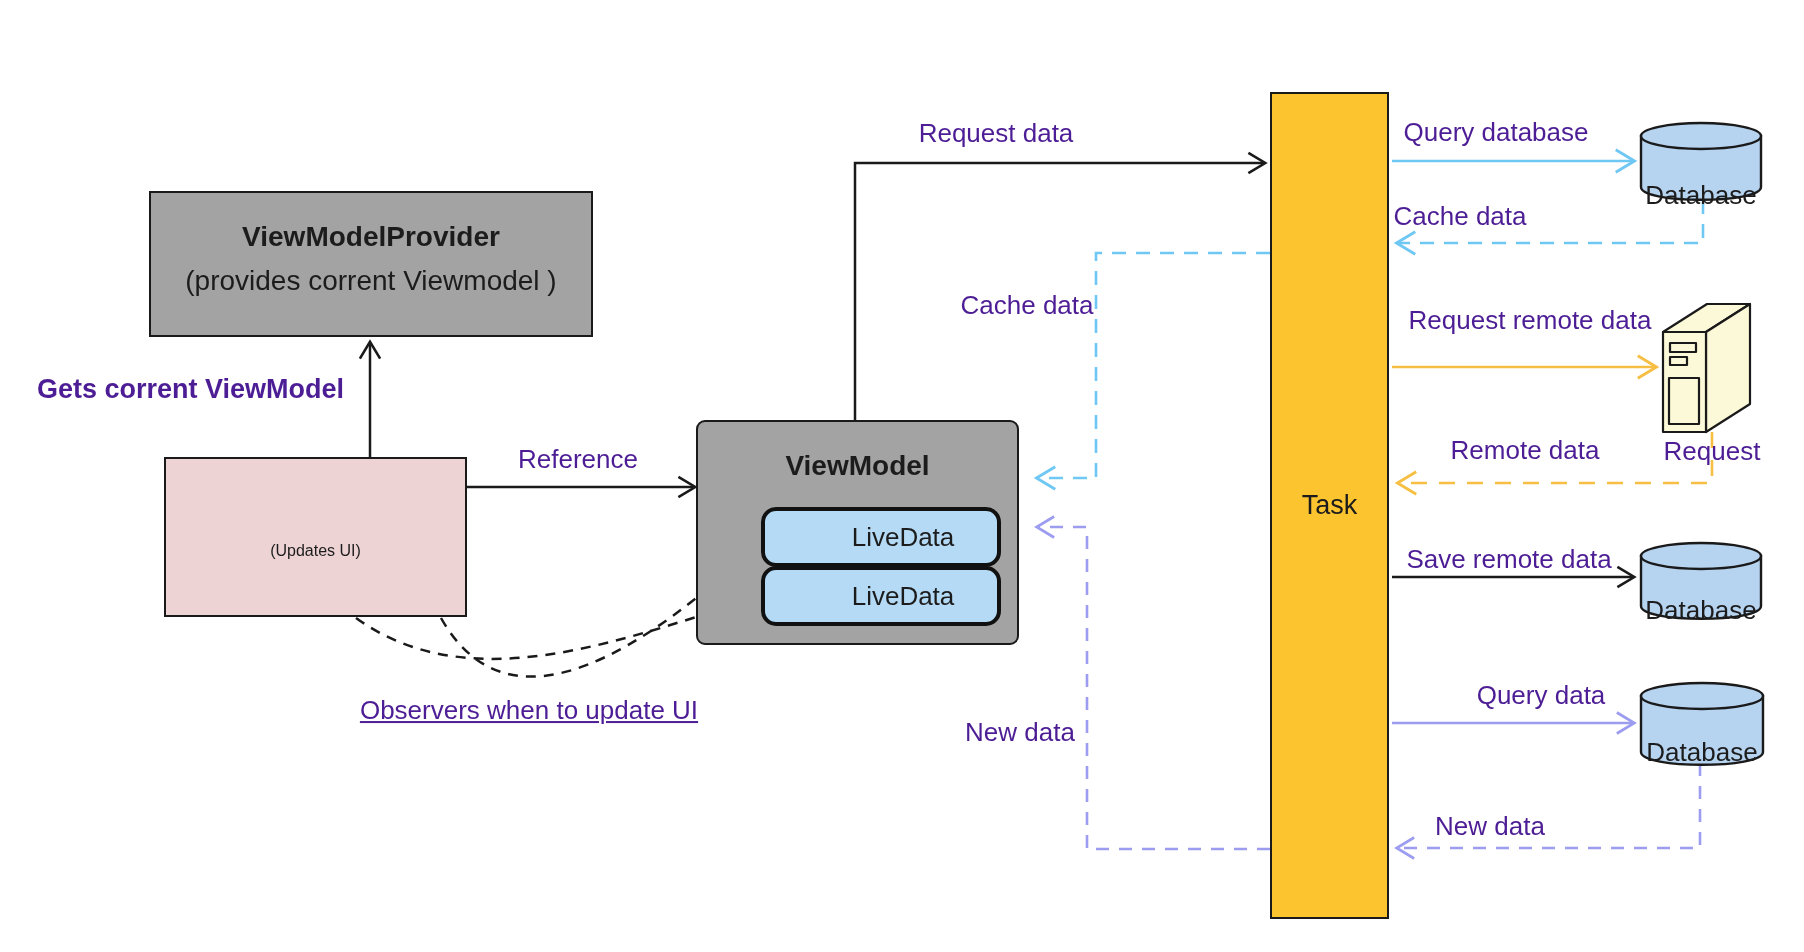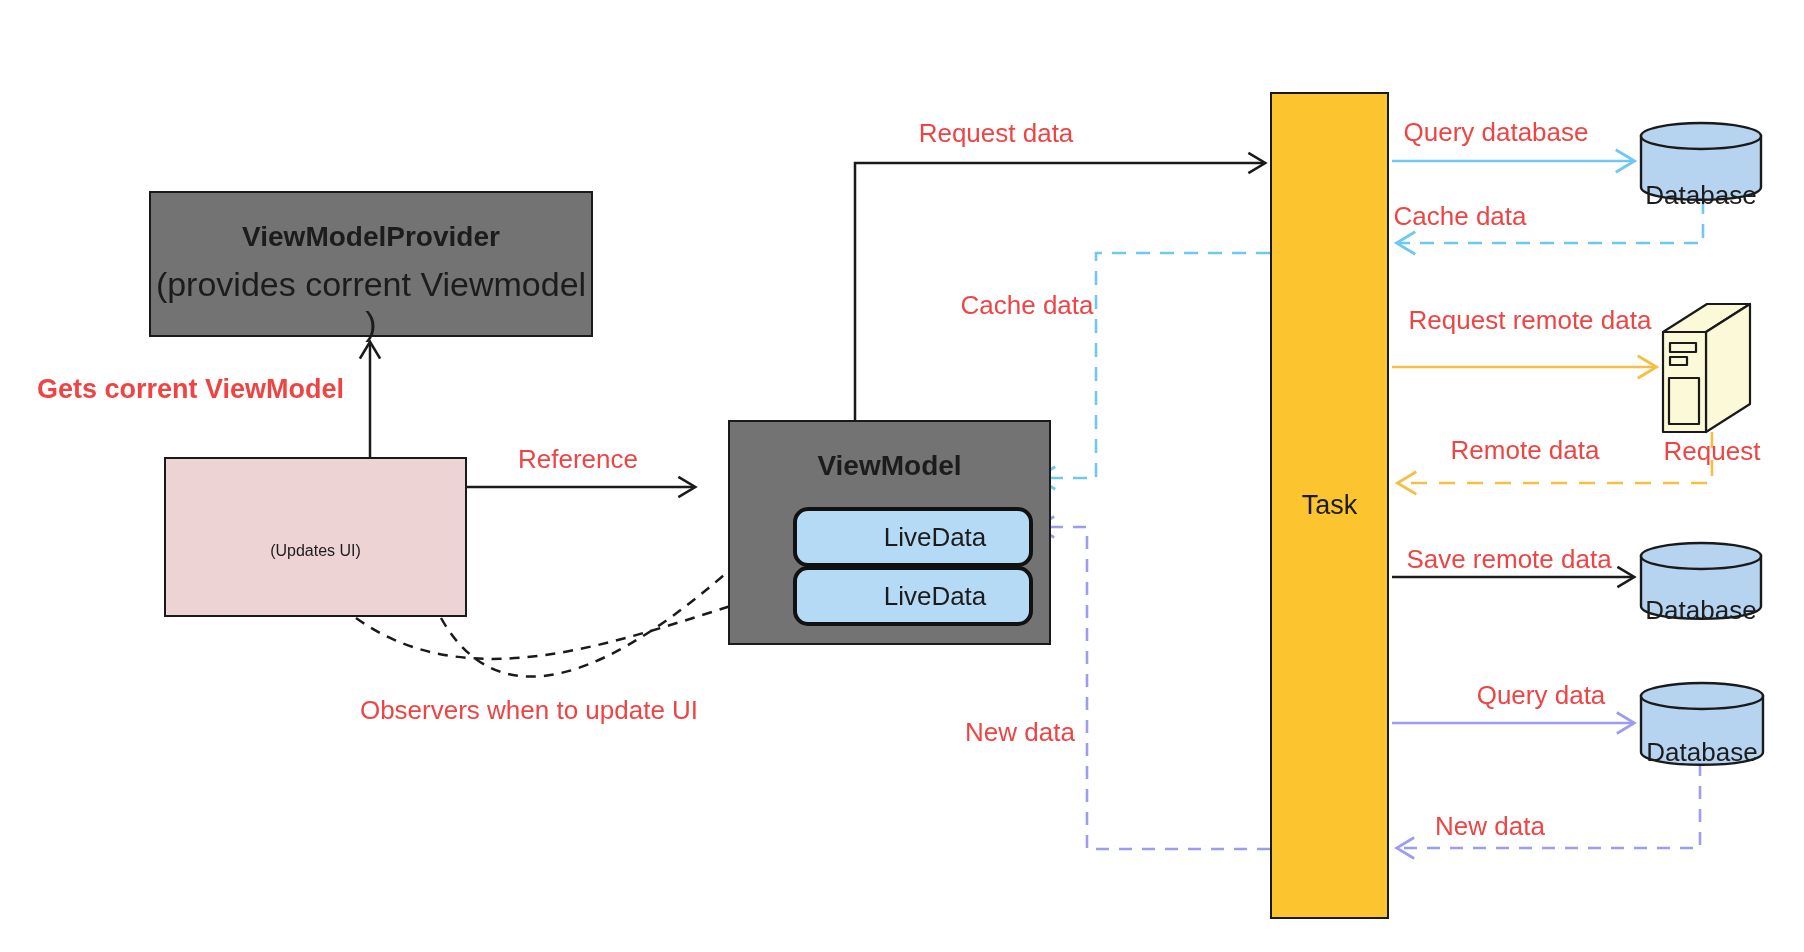--- a/index.html
+++ b/index.html
@@ -2,29 +2,29 @@
 <html><head>
 <meta charset="utf-8">
 <style>
   html,body{margin:0;padding:0;background:#ffffff;}
   #stage{
     position:relative;width:1804px;height:952px;background:#ffffff;overflow:hidden;
     font-family:"Liberation Sans", sans-serif;color:#1c1c1c;
   }
   #connectors{position:absolute;left:0;top:0;width:1804px;height:952px;}
   .node{position:absolute;box-sizing:border-box;border:2.5px solid #1a1a1a;}
-  .green{background:#737373;}
+  .green{background:#a3a3a3;}
   .pink{background:#eed3d5;display:flex;align-items:center;justify-content:center;}
   .label{
     position:absolute;transform:translate(-50%,-50%);white-space:nowrap;
-    font-size:26px;line-height:1.15;color:#ef4444;
+    font-size:26px;line-height:1.15;color:#4c1d95;
   }
   .label.bold{font-weight:700;font-size:27px;}
   .vmp-title{margin-top:28px;text-align:center;font-weight:700;font-size:28px;}
-  .vmp-sub{margin-top:12px;text-align:center;font-size:34px;}
+  .vmp-sub{margin-top:12px;text-align:center;font-size:28px;}
   .vm-title{position:absolute;left:0;right:0;top:28px;text-align:center;font-weight:700;font-size:28px;}
   .livedata{
     position:absolute;left:63px;width:188px;height:52px;
     background:#b4daf5;border:4px solid #111;border-radius:15px;
     display:flex;align-items:center;justify-content:center;font-size:26px;padding-left:44px;
   }
   #task{
     position:absolute;left:1270px;top:92px;width:119px;height:827px;
     background:#fcc52f;border:2.5px solid #1a1a1a;box-sizing:border-box;
     display:flex;align-items:center;justify-content:center;font-size:27px;
@@ -96,42 +96,42 @@
 
   <div class="node green" style="left:149px;top:191px;width:444px;height:146px;">
     <div class="vmp-title">ViewModelProvider</div>
     <div class="vmp-sub">(provides corrent Viewmodel )</div>
   </div>
 
   <div class="node pink" style="left:164px;top:457px;width:303px;height:160px;padding-top:27px;">
     <span>(Updates UI)</span>
   </div>
 
-  <div class="node green" style="left:728px;top:420px;width:323px;height:225px;">
+  <div class="node green" style="left:696px;top:420px;width:323px;height:225px;border-radius:9px;">
     <div class="vm-title">ViewModel</div>
     <div class="livedata" style="top:85px;">
       <span>LiveData</span>
     </div>
     <div class="livedata" style="top:144px;">
       <span>LiveData</span>
     </div>
   </div>
 
   <div id="task">
     <span>Task</span>
   </div>
 
   <div class="dbtext" style="left:1701px;top:170px;">Database</div>
   <div class="dbtext" style="left:1701px;top:585px;">Database</div>
   <div class="dbtext" style="left:1702px;top:727px;">Database</div>
   <div class="label" style="left:1712px;top:452px;">Request</div>
 
   <div class="label bold" style="left:37px;top:390px;transform:translate(0,-50%);">Gets corrent ViewModel</div>
   <div class="label" style="left:578px;top:460px;">Reference</div>
-  <div class="label" style="left:529px;top:711px;">Observers when to update UI</div>
+  <div class="label" style="left:529px;top:711px;text-decoration:underline;">Observers when to update UI</div>
   <div class="label" style="left:996px;top:134px;">Request data</div>
   <div class="label" style="left:1027px;top:306px;">Cache data</div>
   <div class="label" style="left:1020px;top:733px;">New data</div>
   <div class="label" style="left:1496px;top:133px;">Query database</div>
   <div class="label" style="left:1460px;top:217px;">Cache data</div>
   <div class="label" style="left:1530px;top:321px;">Request remote data</div>
   <div class="label" style="left:1525px;top:451px;">Remote data</div>
   <div class="label" style="left:1509px;top:560px;">Save remote data</div>
   <div class="label" style="left:1541px;top:696px;">Query data</div>
   <div class="label" style="left:1490px;top:827px;">New data</div>

